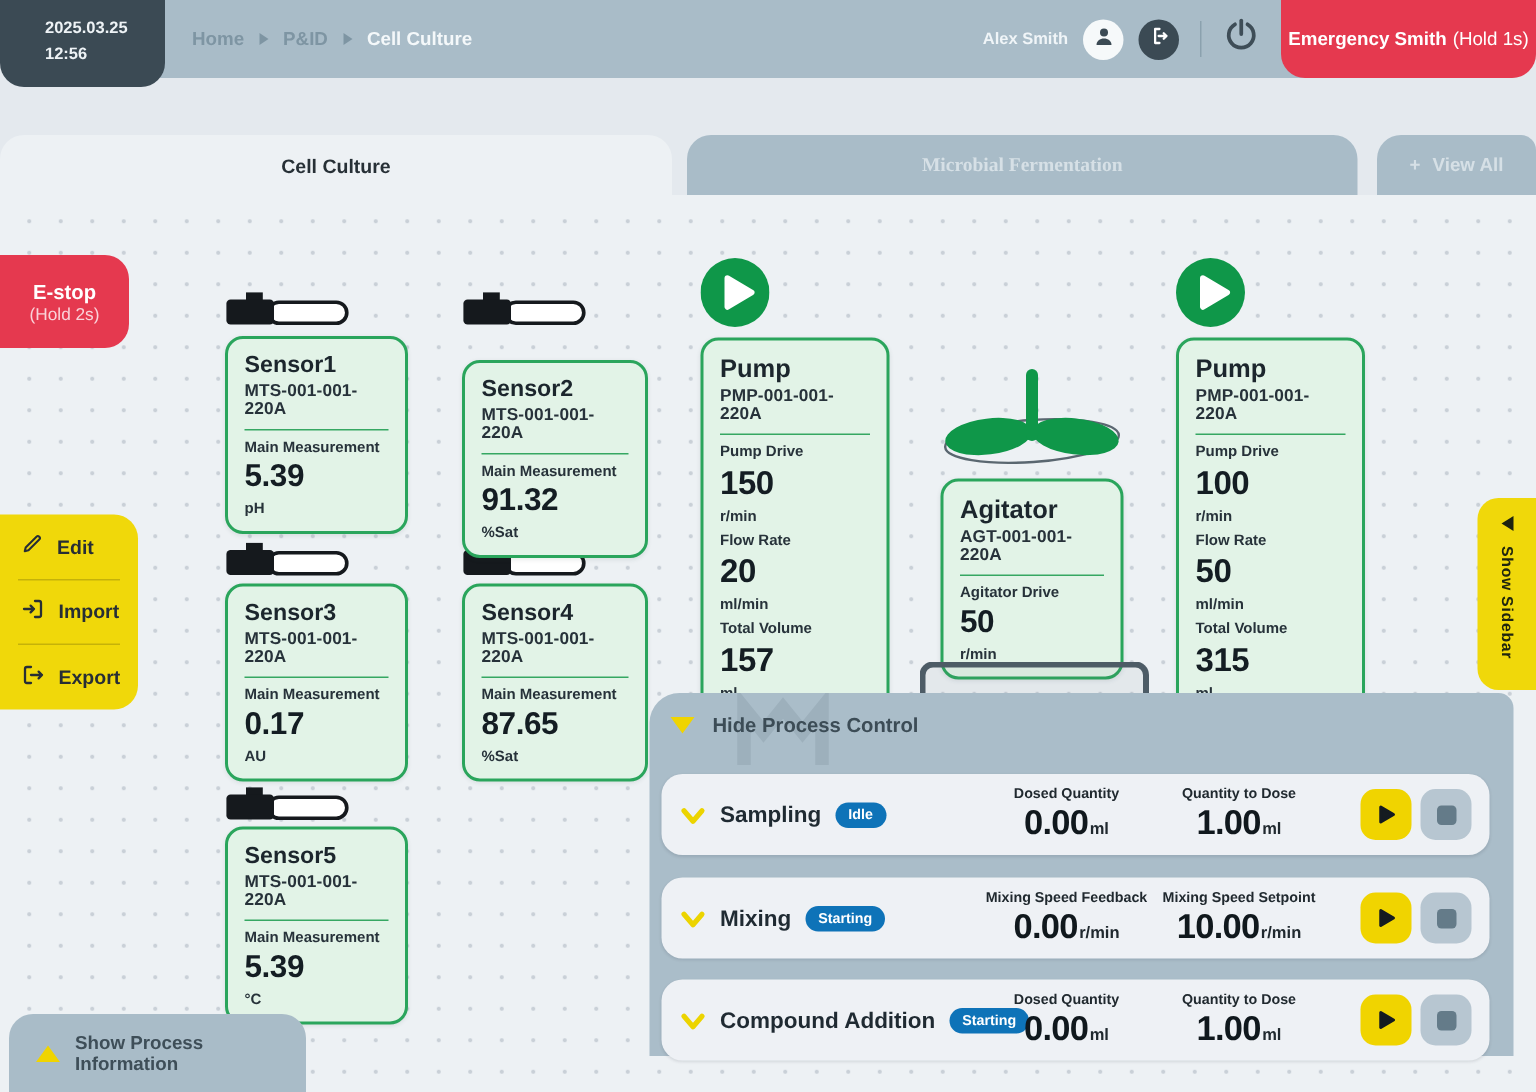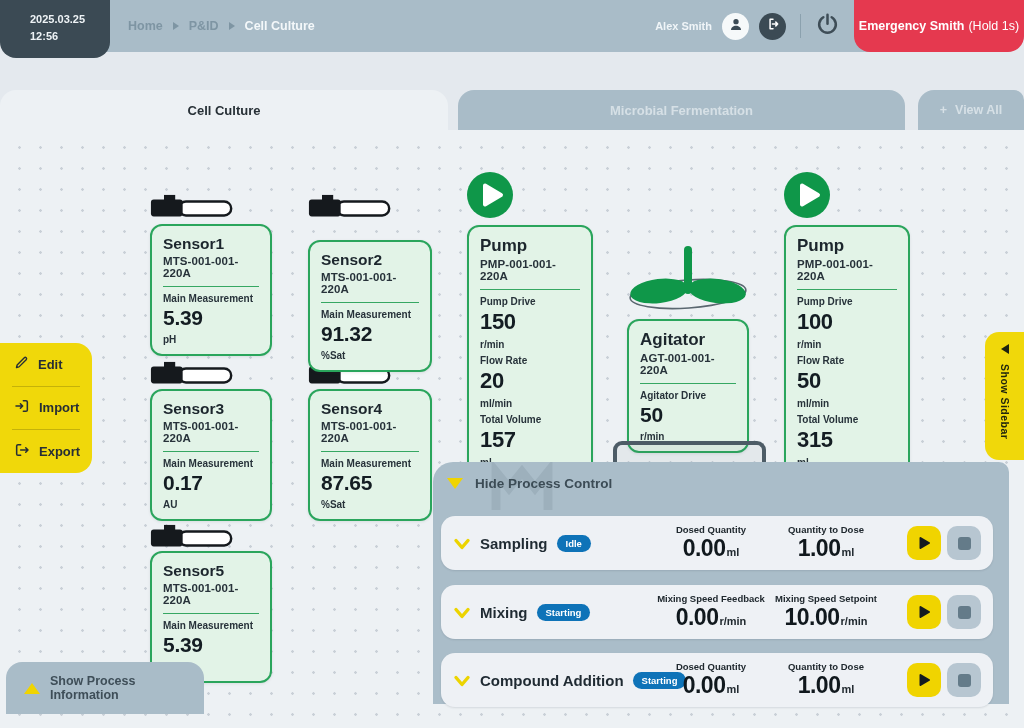--- a/index.html
+++ b/index.html
@@ -19,21 +19,21 @@
   .avatar { width:27px; height:27px; border-radius:50%; background:#f6f9fa; display:flex; align-items:center; justify-content:center; }
   .logout-btn { width:27px; height:27px; border-radius:50%; background:#3b4a54; display:flex; align-items:center; justify-content:center; }
   .v-divider { width:1px; height:24px; background:#8ba1ae; margin:0 4px; }
   .emergency { position:absolute; right:0; top:0; width:170px; height:52px; background:#e5394f; border-radius:0 0 16px 16px; display:flex; align-items:center; justify-content:center; gap:4px; color:#fff; font-size:12.5px; z-index:6; }
   .emergency b { font-weight:800; }
   .emergency span { font-weight:400; }
 
   
   .tab { position:absolute; top:90px; height:40px; display:flex; align-items:center; justify-content:center; font-size:13px; font-weight:800; }
   .tab-active { left:0; width:448px; background:#edf1f4; border-radius:16px 16px 0 0; color:#273036; }
-  .tab-inactive { left:458px; width:447px; background:#a9bcc8; border-radius:16px 16px 0 0; color:#d6e0e6; }
+  .tab-inactive { left:458px; width:447px; background:#a9bcc8; border-radius:16px 16px 0 0; color:#d6e0e6;font-family:Liberation Serif, serif; }
   .tab-viewall { left:918px; width:106px; background:#a9bcc8; border-radius:16px 10px 0 0; color:#d6e0e6; gap:8px; font-size:12.5px; }
 
   
   #canvas { position:absolute; left:0; top:130px; width:1024px; height:598px; background:#edf1f4;
     background-image:radial-gradient(circle, #c9d0d7 1.3px, transparent 1.45px); background-size:21px 21px; background-position:9px 7px; }
 
   
   .estop { position:absolute; left:0; top:40px; width:86px; height:62px; background:#e5394f; border-radius:0 16px 16px 0; display:flex; flex-direction:column; align-items:center; justify-content:center; gap:2px; z-index:4; }
   .estop .l1 { color:#fff; font-size:13.5px; font-weight:800; }
   .estop .l2 { color:#fad2d9; font-size:11.5px; font-weight:400; }
@@ -77,21 +77,21 @@
   .metric .m-val { font-size:23px; font-weight:800; color:#10181d; letter-spacing:-0.5px; }
   .metric .m-unit { font-size:11px; font-weight:800; color:#20292f; margin-left:1px; }
   .m1 { left:205px; width:130px; }
   .m2 { left:322px; width:126px; }
   .btn-sq { position:absolute; top:10px; width:34px; height:34px; border-radius:10px; display:flex; align-items:center; justify-content:center; }
   .btn-play { left:466px; background:#f0d400; }
   .btn-stop { left:506px; background:#b7c6d1; }
   .stop-inner { width:13px; height:13px; border-radius:3px; background:#647b89; }
 
   
-  .show-info { position:absolute; left:6px; top:532px; width:198px; height:52px; background:#a9bcc8; border-radius:16px 16px 0 0; display:flex; align-items:center; gap:10px; padding-left:18px; z-index:4; }
+  .show-info { position:absolute; left:6px; top:546px; width:198px; height:52px; background:#a9bcc8; border-radius:16px 16px 0 0; display:flex; align-items:center; gap:10px; padding-left:18px; z-index:4; }
   .tri-up { width:0; height:0; border-left:8px solid transparent; border-right:8px solid transparent; border-bottom:11px solid #f0d400; }
   .show-info-label { color:#3e4e58; font-size:12.5px; font-weight:800; }
   .show-sidebar { position:absolute; left:985px; top:202px; width:39px; height:128px; background:#f0d80a; border-radius:14px 0 0 14px; display:flex; flex-direction:column; align-items:center; padding-top:12px; gap:10px; z-index:4; }
   .tri-left { width:0; height:0; border-top:5px solid transparent; border-bottom:5px solid transparent; border-right:8px solid #1d2310; }
   .show-sidebar-label { writing-mode:vertical-rl; font-size:10.5px; font-weight:800; color:#20260e; letter-spacing:0.5px; }
 </style>
 </head>
 <body>
 
 <div id="app">
@@ -145,20 +145,24 @@
   <div class="tab tab-inactive">
     <span>Microbial Fermentation</span>
   </div>
   <div class="tab tab-viewall">
     <span>+</span>
     <span>View All</span>
   </div>
 
   <div id="canvas">
 
+    <div class="estop">
+      <div class="l1">E-stop</div>
+      <div class="l2">(Hold 2s)</div>
+    </div>
 
     <div class="tools">
       <div class="tool">
         <span>
           <svg viewBox="0 0 24 24" width="15" height="15">
               <path d="M4 20l1-4L16.5 4.5a2.1 2.1 0 0 1 3 3L8 19l-4 1z" fill="none" stroke="#272e35" stroke-width="2.2" stroke-linejoin="round"></path>
             </svg>
         </span>
         <span>Edit</span>
       </div>

